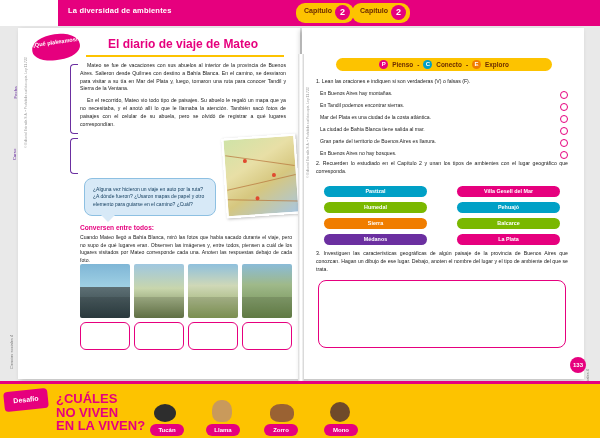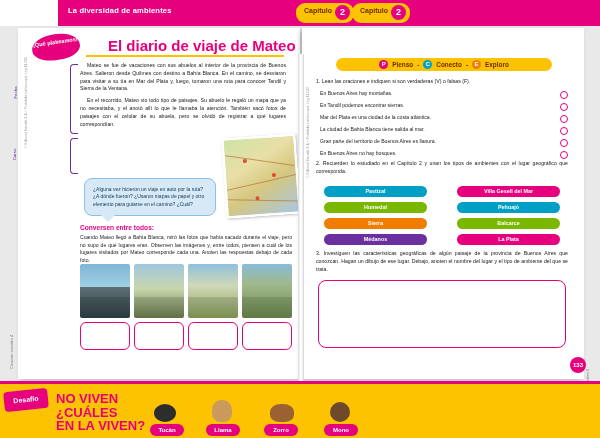--- a/index.html
+++ b/index.html
@@ -58,21 +58,21 @@
 
   
   .qp-badge {
     position:absolute; left:14px; top:6px; width:48px; height:26px;
     background:#e6007e; border-radius:50% 50% 45% 45%;
     color:#fff; font-size:5.6px; font-weight:bold; text-align:center;
     padding-top:5px; line-height:1.15; transform:rotate(-8deg);
   }
   .lp-title {
     position:absolute; left:70px; top:9px;
-    color:#e6007e; font-size:15px; font-weight:bold;padding-left:20px;
+    color:#e6007e; font-size:12px; font-weight:bold;padding-left:20px;
   }
   .lp-rule {
     position:absolute; left:68px; top:27px; width:198px; height:1.5px; background:#fdc300;
   }
 
   .body-text {
     position:absolute; left:62px; top:34px; width:206px;
     font-size:5.2px; line-height:1.5; color:#1a1a1a; text-align:justify;
   }
   .body-text p { margin:0 0 4px 0; text-indent:7px; }
@@ -377,22 +377,22 @@
       <div class="folio-right">Ciencias sociales 4</div>
       <div class="page-num">133</div>
     </div>
 
     <div class="gutter"></div>
   </div>
 
   <div class="bottomband">
     <div class="desafio">Desafío</div>
     <div class="bb-title">
+      <span class="l2">¿CUÁLES</span>
       <span class="l2">NO VIVEN</span>
-      <span class="l2">¿CUÁLES</span>
       <span class="l2">EN LA VIVEN?</span>
     </div>
 
     <div class="animals">
       <div class="animal" style="left:4px;">
         <div class="body" style="width:22px;height:18px;background:#2d2d2d;border-radius:50% 50% 50% 50%;"></div>
       </div>
       <div class="name-tag" style="left:0px;">Tucán</div>
 
       <div class="animal" style="left:62px;">

